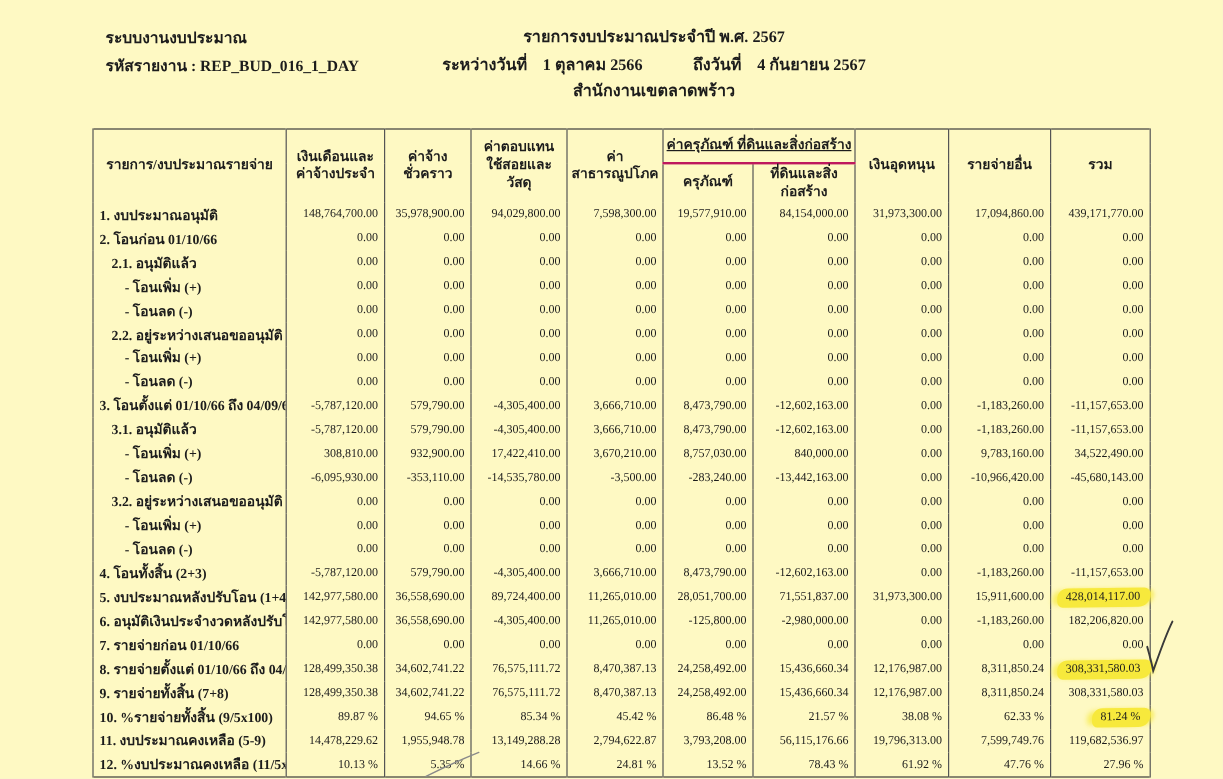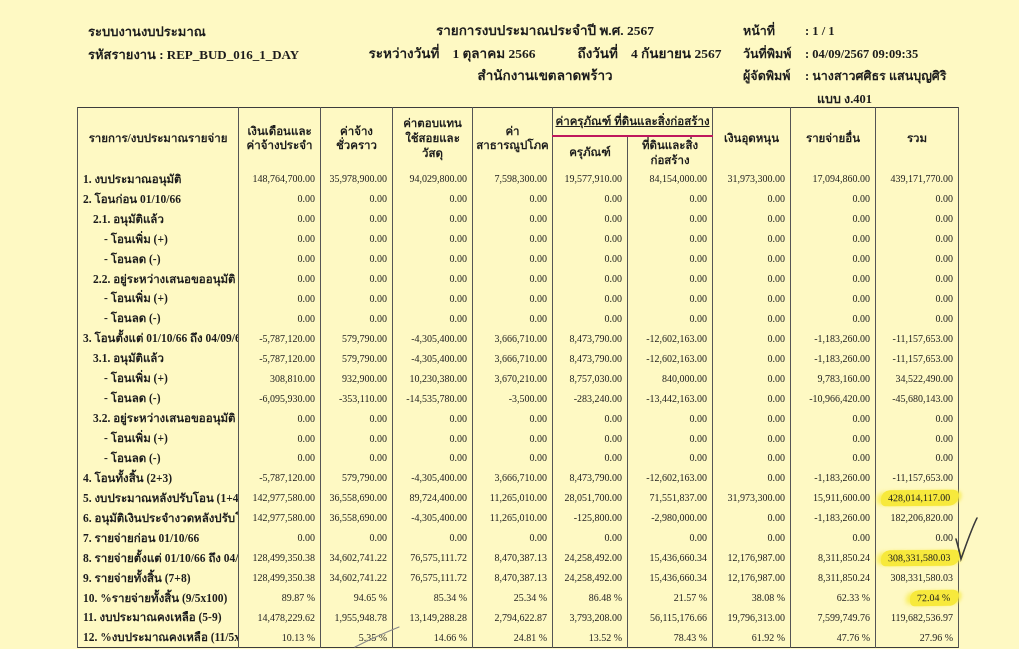--- a/index.html
+++ b/index.html
@@ -66,26 +66,20 @@
   </div>
 
   <div class="hdr-center">
     <div>รายการงบประมาณประจำปี พ.ศ. 2567</div>
     <div>
       <span>ระหว่างวันที่</span><span class="sp1">1 ตุลาคม 2566</span><span class="sp2">ถึงวันที่</span><span class="sp1">4 กันยายน 2567</span>
     </div>
     <div>สำนักงานเขตลาดพร้าว</div>
   </div>
 
-  <div class="hdr-right">
-    <div><span class="lab">หน้าที่</span><span>:  1 / 1</span></div>
-    <div><span class="lab">วันที่พิมพ์</span><span>: 04/09/2567 09:09:35</span></div>
-    <div><span class="lab">ผู้จัดพิมพ์</span><span>: นางสาวศศิธร แสนบุญศิริ</span></div>
-    <div><span class="form-code">แบบ ง.401</span></div>
-  </div>
 
   <table class="budget">
     <colgroup>
       <col style="width:161px">
         <col style="width:82px">
         <col style="width:72px">
         <col style="width:80px">
         <col style="width:80px">
         <col style="width:75px">
         <col style="width:85px">
@@ -231,21 +225,21 @@
           <td class="num"><span>8,473,790.00</span></td>
           <td class="num"><span>-12,602,163.00</span></td>
           <td class="num"><span>0.00</span></td>
           <td class="num"><span>-1,183,260.00</span></td>
           <td class="num"><span>-11,157,653.00</span></td>
         </tr>
         <tr>
           <td class="lbl ind2">- โอนเพิ่ม (+)</td>
           <td class="num"><span>308,810.00</span></td>
           <td class="num"><span>932,900.00</span></td>
-          <td class="num"><span>10,230,380.00</span></td>
+          <td class="num"><span>17,422,410.00</span></td>
           <td class="num"><span>3,670,210.00</span></td>
           <td class="num"><span>8,757,030.00</span></td>
           <td class="num"><span>840,000.00</span></td>
           <td class="num"><span>0.00</span></td>
           <td class="num"><span>9,783,160.00</span></td>
           <td class="num"><span>34,522,490.00</span></td>
         </tr>
         <tr>
           <td class="lbl ind2">- โอนลด (-)</td>
           <td class="num"><span>-6,095,930.00</span></td>
@@ -364,26 +358,26 @@
           <td class="num"><span>15,436,660.34</span></td>
           <td class="num"><span>12,176,987.00</span></td>
           <td class="num"><span>8,311,850.24</span></td>
           <td class="num"><span>308,331,580.03</span></td>
         </tr>
         <tr>
           <td class="lbl ind0">10. %รายจ่ายทั้งสิ้น (9/5x100)</td>
           <td class="num"><span>89.87 %</span></td>
           <td class="num"><span>94.65 %</span></td>
           <td class="num"><span>85.34 %</span></td>
-          <td class="num"><span>25.34 %</span></td>
+          <td class="num"><span>45.42 %</span></td>
           <td class="num"><span>86.48 %</span></td>
           <td class="num"><span>21.57 %</span></td>
           <td class="num"><span>38.08 %</span></td>
           <td class="num"><span>62.33 %</span></td>
-          <td class="num"><span class="marker">72.04 %</span></td>
+          <td class="num"><span class="marker">81.24 %</span></td>
         </tr>
         <tr>
           <td class="lbl ind0">11. งบประมาณคงเหลือ (5-9)</td>
           <td class="num"><span>14,478,229.62</span></td>
           <td class="num"><span>1,955,948.78</span></td>
           <td class="num"><span>13,149,288.28</span></td>
           <td class="num"><span>2,794,622.87</span></td>
           <td class="num"><span>3,793,208.00</span></td>
           <td class="num"><span>56,115,176.66</span></td>
           <td class="num"><span>19,796,313.00</span></td>

